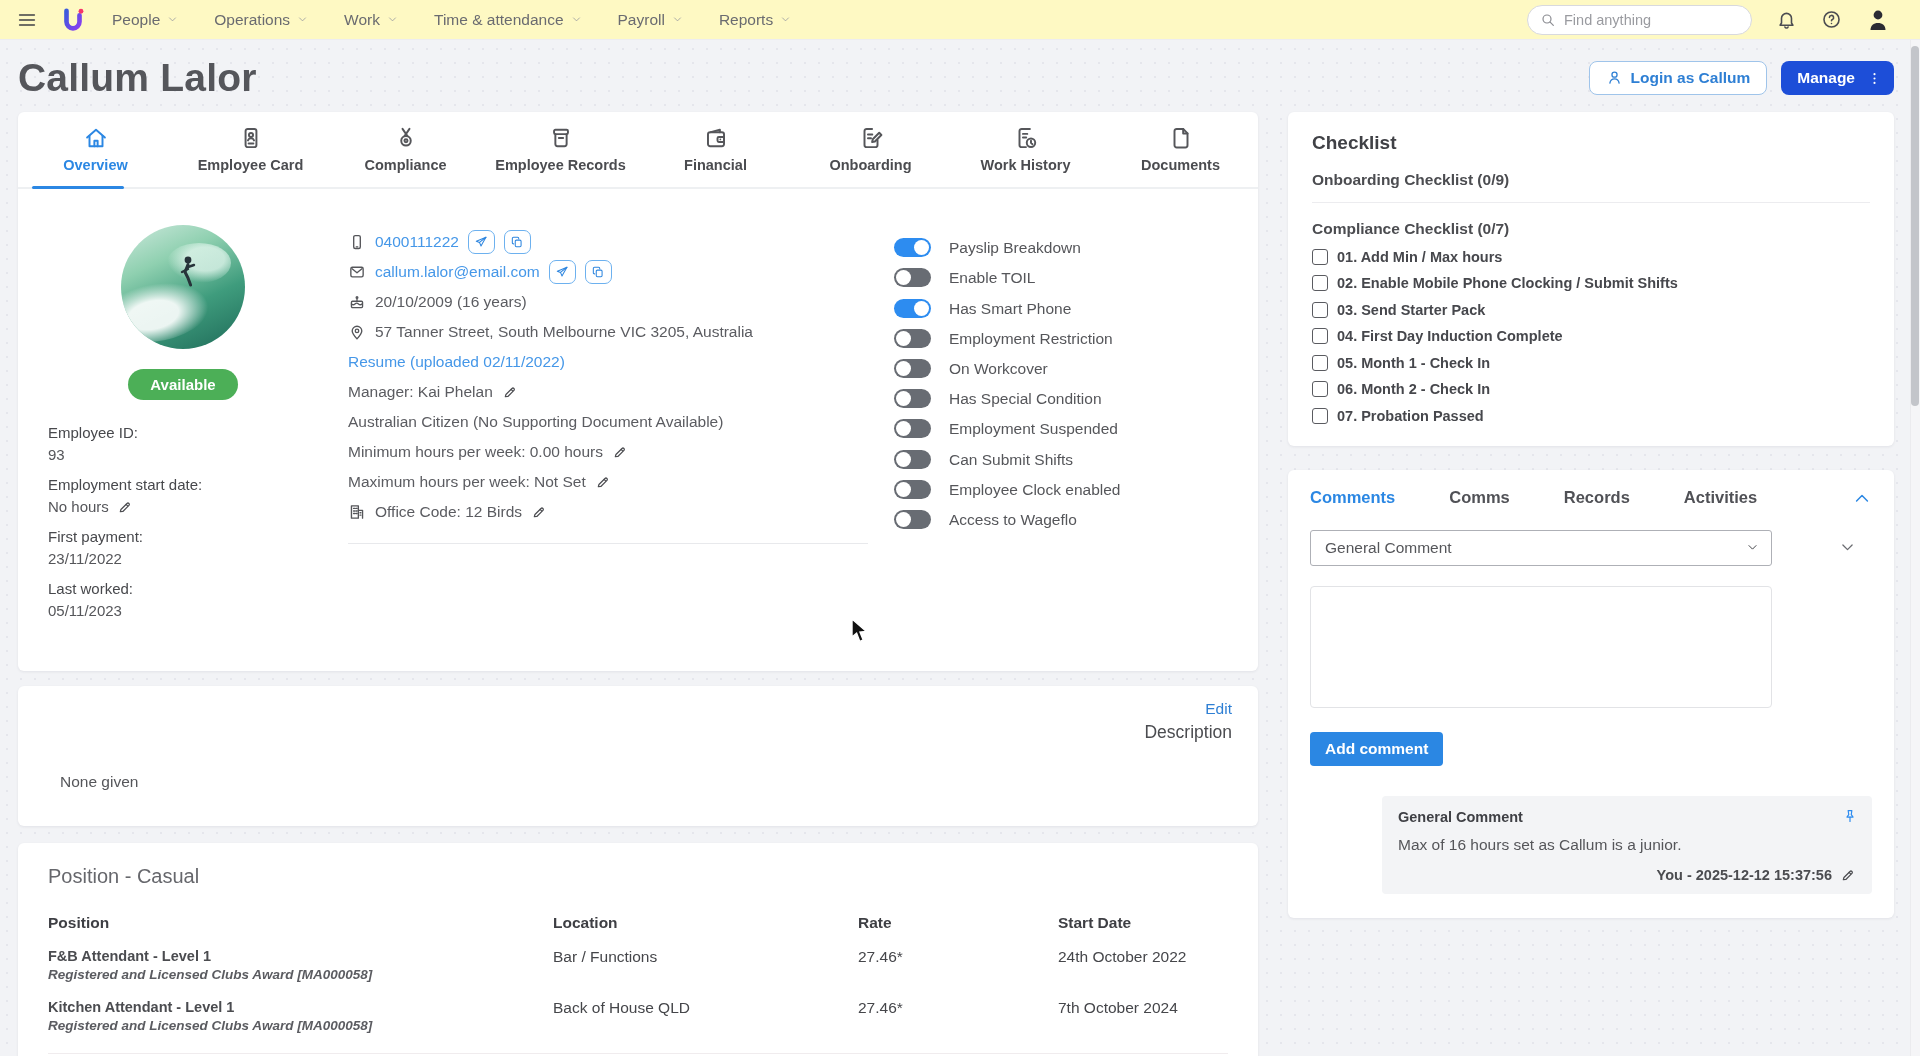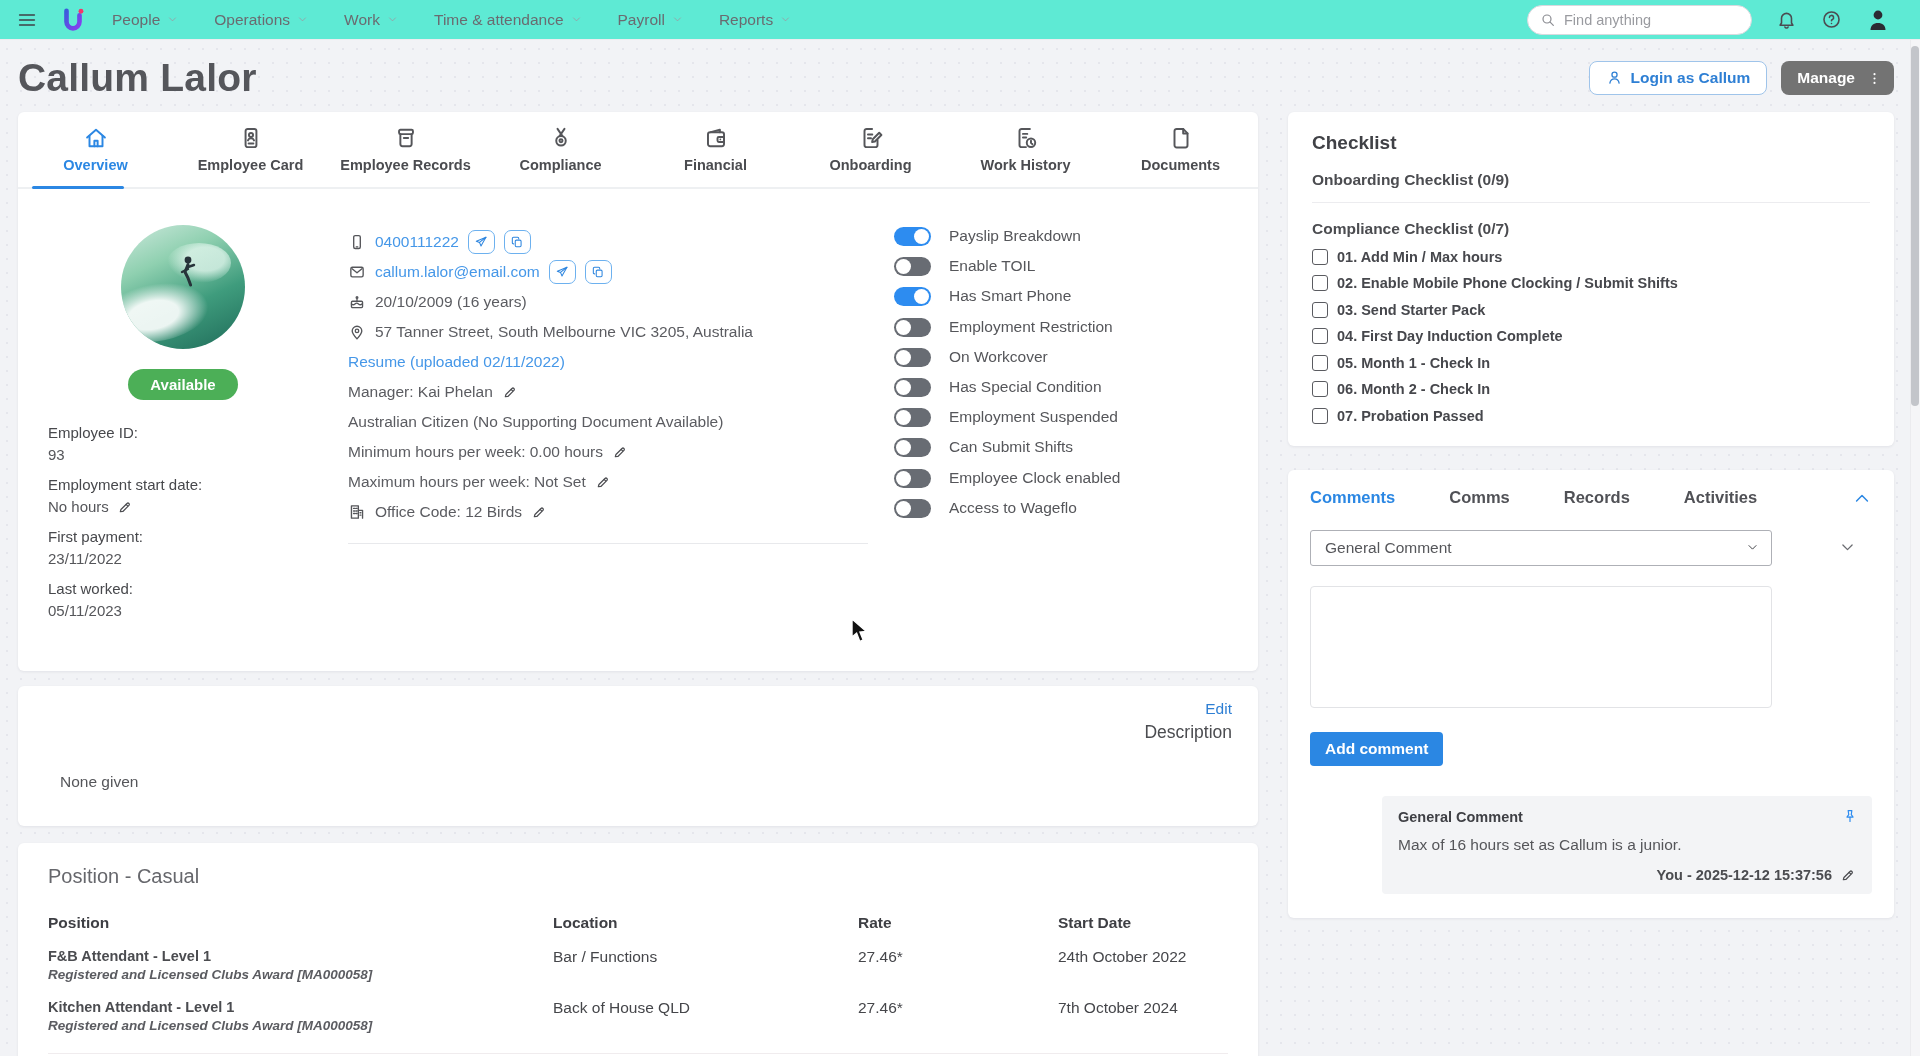--- a/index.html
+++ b/index.html
@@ -8,40 +8,40 @@
     font-family:"Liberation Sans", sans-serif;
     background-color:#f2f3f6;
     background-image:radial-gradient(circle, #e5e6ec 1px, transparent 1.3px);
     background-size:14px 14px;
     color:#55565b;
     position:relative;
   }
   svg.ic { display:inline-block; vertical-align:middle; fill:none; stroke:currentColor; stroke-width:1.8; stroke-linecap:round; stroke-linejoin:round; }
 
   
-  .topbar { height:40px; background:#5eead4; display:flex; align-items:center; padding:0 16px; border-bottom:1px solid #ededf0; position:relative; z-index:5; }
+  .topbar { height:40px; background:#fef9c3; display:flex; align-items:center; padding:0 16px; border-bottom:1px solid #ededf0; position:relative; z-index:5; }
   .hamburger { color:#3f4045; width:22px; height:22px; cursor:pointer; }
   .logo { margin:0 26px 0 22px; width:26px; height:26px; }
   .nav-item { display:flex; align-items:center; gap:7px; margin-right:36px; color:#6a6b70; font-size:15.5px; cursor:pointer; }
   .nav-item svg { width:11px; height:11px; color:#9a9ba0; }
   .topbar-right { margin-left:auto; display:flex; align-items:center; gap:24px; padding-right:14px; }
   .searchbox { display:flex; align-items:center; gap:8px; border:1px solid #d8d9de; border-radius:16px; height:30px; width:225px; padding:0 12px; background:#fff; }
   .searchbox svg { width:16px; height:16px; color:#8b8c92; flex:0 0 auto; }
   .searchbox input { border:none; outline:none; font-size:14.5px; color:#55565b; width:100%; font-family:inherit; background:transparent; }
   .searchbox input::placeholder { color:#9a9ba0; }
   .tb-icon { width:21px; height:21px; color:#4b4c51; cursor:pointer; }
   .tb-avatar { width:24px; height:26px; color:#2b2b33; cursor:pointer; }
 
   
   .header-row { display:flex; align-items:center; padding:16px 26px 12px 18px; }
   .page-title { font-size:39px; font-weight:700; color:#55565b; letter-spacing:.2px; }
   .header-actions { margin-left:auto; display:flex; gap:14px; align-items:center; }
   .btn-outline { display:flex; align-items:flex-start; gap:8px; background:#fff; border:1px solid #9fc4ea; color:#2e7fd4; font-weight:600; font-size:15.5px; border-radius:8px; padding:7px 16px; cursor:pointer; }
   .btn-outline svg { width:17px; height:17px; }
-  .btn-primary { display:flex; align-items:center; gap:12px; background:#737373; color:#fff; font-weight:600; font-size:15.5px; border:none; border-radius:8px; padding:8px 12px 8px 16px; cursor:pointer; }
+  .btn-primary { display:flex; align-items:center; gap:12px; background:#1d4ed8; color:#fff; font-weight:600; font-size:15.5px; border:none; border-radius:8px; padding:8px 12px 8px 16px; cursor:pointer; }
   .btn-primary .kebab { width:15px; height:15px; }
 
   
   .content { display:flex; gap:30px; padding:0 26px 0 18px; align-items:flex-start; }
   .main-col { width:1240px; flex:0 0 auto; }
   .side-col { width:606px; flex:0 0 auto; }
   .card { background:#fff; border-radius:6px; box-shadow:0 1px 3px rgba(40,40,60,.08); }
 
   
   .tabs { display:flex; border-bottom:2px solid #eef0f2; }
@@ -70,21 +70,21 @@
 
   .p-mid { width:520px; flex:0 0 auto; padding-top:2px; }
   .c-row { display:flex; align-items:center; gap:9px; min-height:30px; font-size:15.5px; color:#5b5c61; }
   .c-row .ric { width:18px; height:18px; color:#55565a; flex:0 0 auto; }
   .link { color:#4597e8; cursor:pointer; }
   .icon-btn { width:27px; height:24px; border:1.5px solid #6db1ef; border-radius:7px; display:flex; align-items:center; justify-content:center; color:#2e86df; cursor:pointer; background:#fff; }
   .icon-btn svg { width:14px; height:14px; }
   .mid-divider { border-bottom:1px solid #e8e9ec; margin-top:16px; }
 
   .p-right { flex:1; padding-top:2px; padding-left:26px; }
-  .trow { display:flex; align-items:flex-start; gap:18px; min-height:30.2px; }
+  .trow { display:flex; align-items:flex-end; gap:18px; min-height:30.2px; }
   .switch { width:37px; height:19px; border-radius:10px; background:#686c73; position:relative; cursor:pointer; flex:0 0 auto; }
   .switch .knob { position:absolute; top:2px; left:2px; width:15px; height:15px; border-radius:50%; background:#fff; transition:left .1s; }
   .switch.on { background:#2d8cf0; }
   .switch.on .knob { left:20px; }
   .tlabel { font-size:15.5px; color:#55565a; }
 
   
   .desc-card { margin-top:15px; position:relative; padding:16px 26px 30px 48px; height:140px; }
   .edit-link { position:absolute; top:14px; right:26px; font-size:15.5px; color:#2e7fd4; cursor:pointer; }
   .desc-heading { font-size:17.5px; color:#4b4c50; margin-top:20px;text-align:right; }
@@ -366,29 +366,29 @@
             <span>Overview</span>
           </div>
         <div class="tab">
             <svg class="ic">
               <use href="#i-idcard"></use>
             </svg>
             <span>Employee Card</span>
           </div>
         <div class="tab">
             <svg class="ic">
-              <use href="#i-records"></use>
-            </svg>
-            <span>Employee Records</span>
+              <use href="#i-medal"></use>
+            </svg>
+            <span>Compliance</span>
           </div>
         <div class="tab">
             <svg class="ic">
-              <use href="#i-medal"></use>
-            </svg>
-            <span>Compliance</span>
+              <use href="#i-records"></use>
+            </svg>
+            <span>Employee Records</span>
           </div>
         <div class="tab">
             <svg class="ic">
               <use href="#i-wallet"></use>
             </svg>
             <span>Financial</span>
           </div>
         <div class="tab">
             <svg class="ic">
               <use href="#i-docedit"></use>

